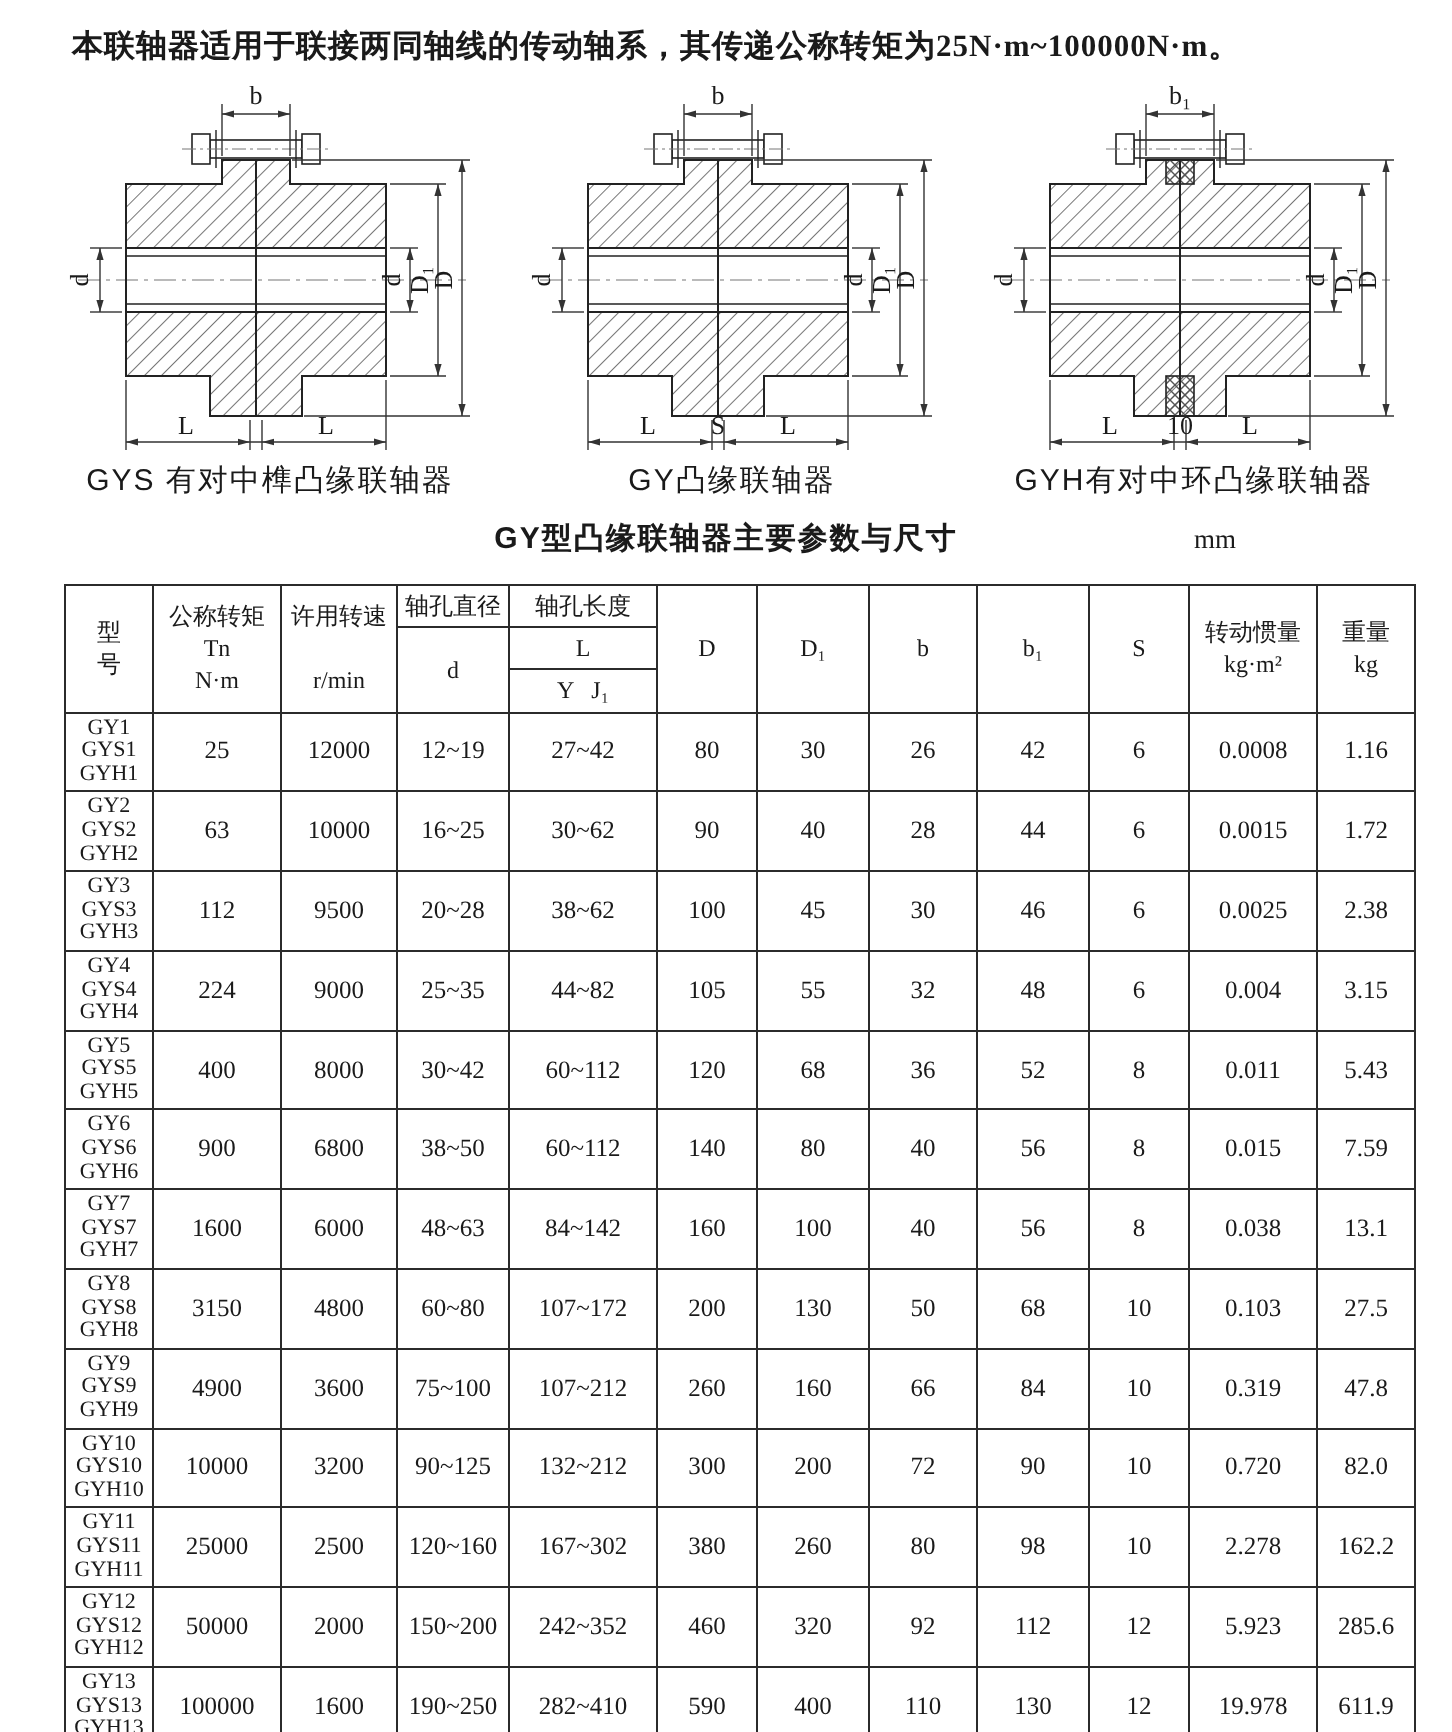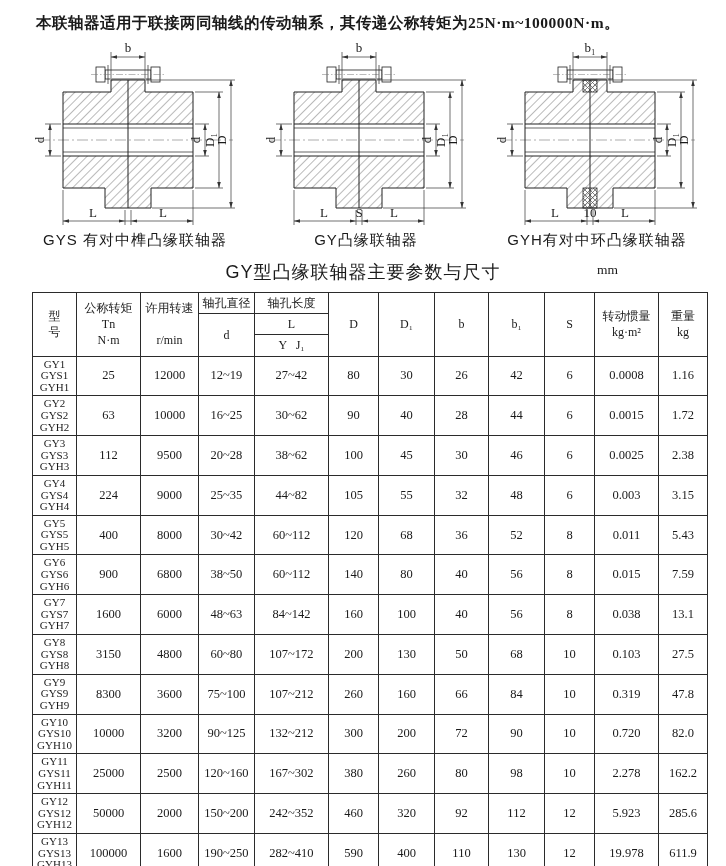--- a/index.html
+++ b/index.html
@@ -41,21 +41,21 @@
     font-size:13px;
     fill:#1a1a1a;
   }
   .title-row {
     position:relative;
     text-align:center;
     margin-top:10px;
     height:24px;
   }
   .tbl-title {
-    font-size:18px; font-weight:400; letter-spacing:1px;
+    font-size:15px; font-weight:700; letter-spacing:1px;
   }
   .tbl-unit {
     position:absolute; right:108px; top:2px;
     font-size:13.5px;
     font-family:"Liberation Serif", serif;
     margin-left:47px;
   }
   table.params {
     margin:8px auto 0 32px;
     border-collapse:collapse;
@@ -420,21 +420,21 @@
 GYH4</td>
           <td>224</td>
           <td>9000</td>
           <td>25~35</td>
           <td>44~82</td>
           <td>105</td>
           <td>55</td>
           <td>32</td>
           <td>48</td>
           <td>6</td>
-          <td>0.003</td>
+          <td>0.004</td>
           <td>3.15</td>
         </tr>
         <tr>
           <td class="model-cell">GY5
 GYS5
 GYH5</td>
           <td>400</td>
           <td>8000</td>
           <td>30~42</td>
           <td>60~112</td>
@@ -491,21 +491,21 @@
           <td>50</td>
           <td>68</td>
           <td>10</td>
           <td>0.103</td>
           <td>27.5</td>
         </tr>
         <tr>
           <td class="model-cell">GY9
 GYS9
 GYH9</td>
-          <td>8300</td>
+          <td>4900</td>
           <td>3600</td>
           <td>75~100</td>
           <td>107~212</td>
           <td>260</td>
           <td>160</td>
           <td>66</td>
           <td>84</td>
           <td>10</td>
           <td>0.319</td>
           <td>47.8</td>

